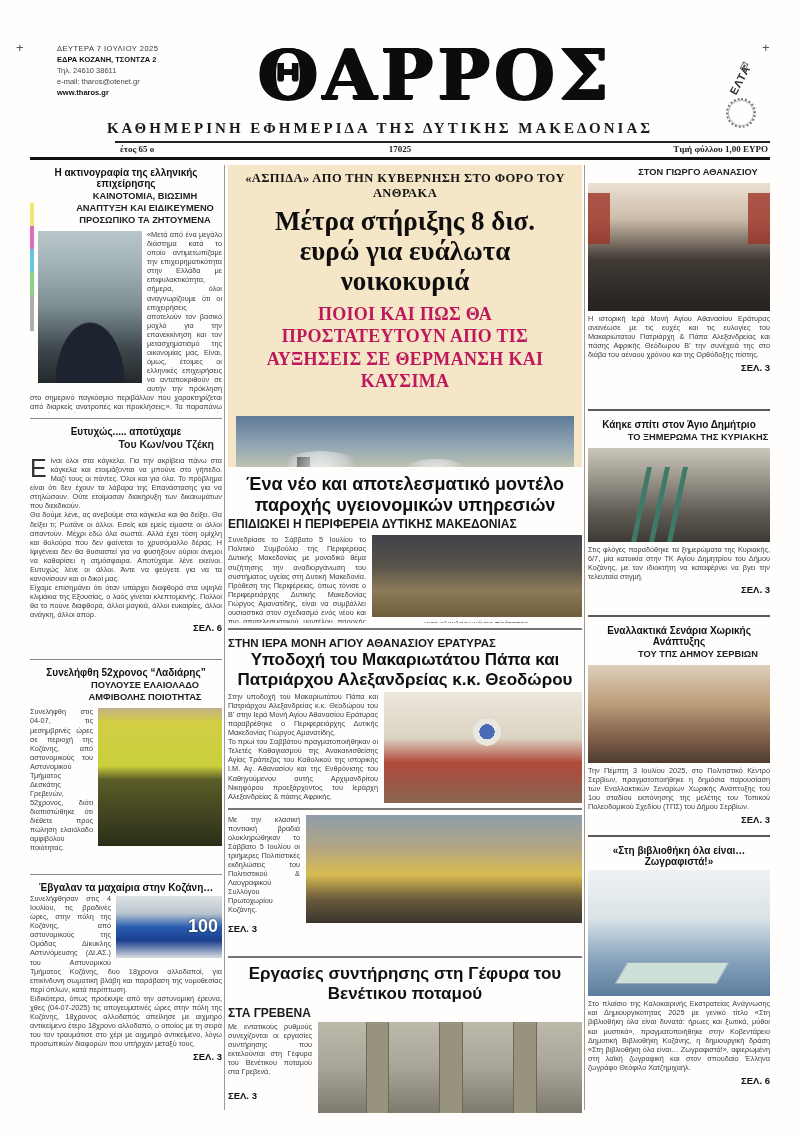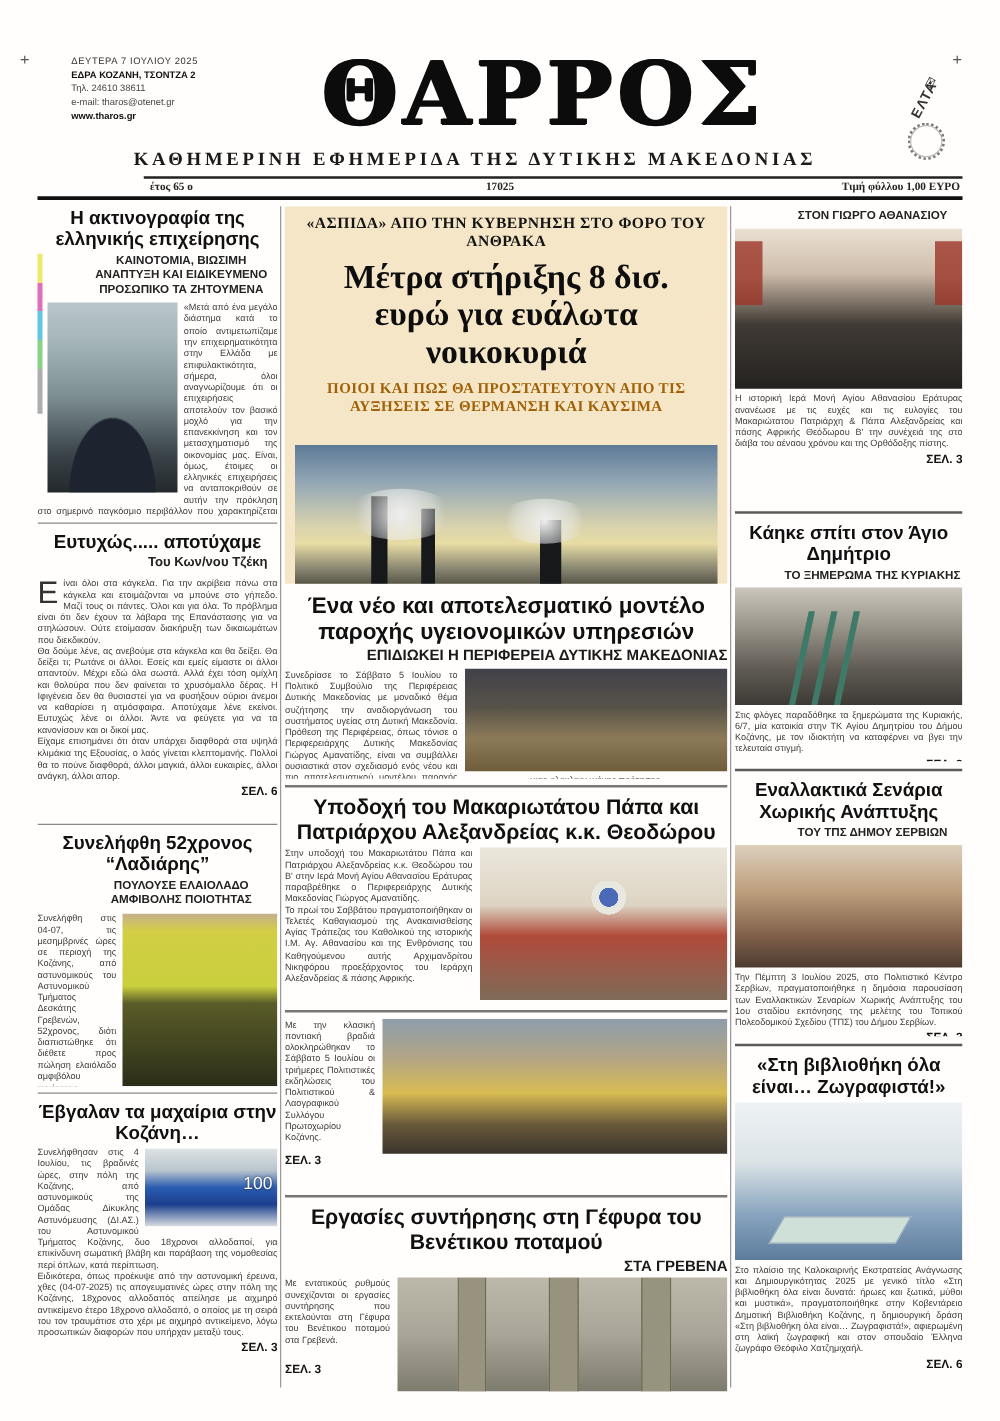--- a/index.html
+++ b/index.html
@@ -29,52 +29,52 @@
   
   .regstrip{position:absolute;left:30px;top:203px;width:4px;height:128px;
         background:linear-gradient(180deg,#e8e24a 0 18%,#d84aa8 18% 36%,#3ab8d8 36% 54%,#6ac86a 54% 72%,#999 72% 100%);opacity:.8;}
   
   .col{position:absolute;top:165px;overflow:hidden;}
   .col-l{left:30px;width:192px;height:948px;}
   .col-c{left:228px;width:354px;height:948px;}
   .col-r{left:588px;width:182px;height:948px;}
   .vdiv{position:absolute;top:165px;width:1px;height:945px;background:#9a9a9a;}
   
-  .t-sm{font-weight:bold;font-size:15px;line-height:1.12;text-align:center;color:#101010;margin:2px 0 1px;}
+  .t-sm{font-weight:bold;font-size:10px;line-height:1.12;text-align:center;color:#101010;margin:2px 0 1px;}
   .s-sm{font-weight:bold;font-size:9.3px;line-height:1.25;text-align:center;color:#222;margin:2px 0 4px;padding-left:38px;}
   .byline{font-weight:bold;font-size:10.5px;text-align:right;color:#222;margin:0 8px 6px 0;}
   .body{font-size:7.3px;line-height:1.24;color:#3c3c3c;text-align:justify;white-space:pre-line;}
   .pref{font-weight:bold;font-size:9.5px;text-align:right;color:#111;margin-top:3px;}
   .hr-l{border:none;border-top:1px solid #888;margin:5px 0;}
   .hr-r{border:none;border-top:2px solid #5a5a5a;margin:6px 0;}
   .hr-c{border:none;border-top:2px solid #777;margin:5px 0;}
   .art{overflow:hidden;}
   
   .dropcap::first-letter{font-size:25px;font-weight:400;float:left;line-height:.8;padding:2px 4px 0 0;color:#333;}
   
   .mainbox{background:#f6e6c8;padding:6px 8px 4px;}
   .kick-c{font-family:"Liberation Serif",serif;font-weight:bold;font-size:12.5px;text-align:center;color:#151515;letter-spacing:.4px;}
   .head-c{font-family:"Liberation Serif",serif;font-weight:bold;font-size:27px;line-height:1.12;text-align:center;color:#0e0e0e;margin:5px 11px 6px;}
-  .sub-c{font-family:"Liberation Serif",serif;font-weight:bold;font-size:12px;line-height:1.25;text-align:center;color:#a16207;margin-bottom:23px;letter-spacing:.3px;}
+  .sub-c{font-family:"Liberation Serif",serif;font-weight:bold;font-size:18px;line-height:1.25;text-align:center;color:#be185d;margin-bottom:23px;letter-spacing:.3px;}
   .t-c{font-weight:bold;font-size:18px;line-height:1.15;text-align:center;color:#101010;margin:3px 0 2px;}
   .t-c2{font-weight:bold;font-size:17px;line-height:1.15;text-align:center;color:#101010;margin:1px 0 3px;}
-  .s-c{font-weight:bold;font-size:12px;text-align:right;color:#1a1a1a;margin-bottom:4px;}
+  .s-c{font-weight:bold;font-size:12px;text-align:left;color:#1a1a1a;margin-bottom:4px;}
   .kick2{font-weight:bold;font-size:11.5px;color:#1a1a1a;margin:2px 0 0;}
   .row{display:flex;gap:6px;}
   .caption{font-size:7.5px;color:#444;text-align:center;margin-top:2px;}
   
   .ph{position:relative;overflow:hidden;background:#c8c8c8;flex:none;}
   .ph-business{background:linear-gradient(180deg,#b9c6c9 0%,#9fb0b4 25%,#7c8d92 50%,#3d474c 78%,#23282b 100%);}
   .ph-business .suit{position:absolute;left:12%;right:12%;bottom:0;height:46%;background:radial-gradient(ellipse at 50% 100%,#1d2430 60%,transparent 62%);}
   .ph-industrial{background:linear-gradient(180deg,#5d7a96 0%,#93a7b5 22%,#d9d3ae 48%,#e7dca4 58%,#8d8a74 72%,#35352c 88%,#1f201b 100%);}
   .stack{position:absolute;background:#16181a;}
   .steam{position:absolute;background:radial-gradient(circle,#eee 0%,rgba(238,238,238,.4) 55%,transparent 75%);border-radius:50%;}
   .ph-oil{background:linear-gradient(180deg,#c5b08c 0%,#d2ce45 10%,#c9cf3d 42%,#5a5c28 52%,#33361b 92%,#2a2d17 100%);}
   .ph-police{background:linear-gradient(180deg,#dde2e5 0%,#b9c5cd 28%,#2a5cb0 50%,#1c3f8e 72%,#d9dde0 100%);}
-  .car-num{position:absolute;right:4px;top:32%;color:#fff;font-weight:normal;font-size:14px;text-shadow:0 0 2px #123;}
+  .car-num{position:absolute;right:4px;top:32%;color:#fff;font-weight:bold;font-size:18px;text-shadow:0 0 2px #123;}
   .ph-conf{background:linear-gradient(180deg,#41414a 0%,#585349 38%,#8c7b59 68%,#6e5c3b 100%);}
   .ph-clergy{background:linear-gradient(180deg,#ece7dd 0%,#dcd3c2 38%,#b04a3a 58%,#7e6c58 100%);}
   .flower{position:absolute;left:44%;top:22%;width:16%;height:26%;background:radial-gradient(circle at 50% 40%,#4a6ab8 0 30%,#e8e8e0 31% 55%,transparent 56%);}
   .ph-dance{background:linear-gradient(180deg,#8e9dab 0%,#b3a584 30%,#d8bc52 55%,#6a5a3c 78%,#3a352d 100%);}
   .ph-bridge{background:linear-gradient(180deg,#bcb8aa 0%,#a9a598 40%,#8c897c 68%,#67655a 100%);}
   .pier{position:absolute;top:0;bottom:18%;width:9%;background:#97937f;box-shadow:inset 1px 0 0 #6e6a58,inset -1px 0 0 #6e6a58;}
   .ph-cross{background:linear-gradient(180deg,#eae0d2 0%,#cdbcaa 28%,#403a34 60%,#242220 100%);}
   .redband{position:absolute;top:8%;width:12%;height:40%;background:#9c3428;opacity:.8;}
   .ph-burnt{background:linear-gradient(180deg,#cbc7bd 0%,#979288 35%,#615d55 68%,#3d3a35 100%);}
   .beam{position:absolute;width:3%;top:20%;bottom:0;background:#3f7a68;transform:skewX(-12deg);}
@@ -186,20 +186,21 @@
         <div style="flex:1;">
           <div class="ph ph-conf" style="width:100%;height:82px;"></div>
           <div class="caption">μιας ολοκληρωμένης πρότασης.</div>
 
         </div>
       </div>
     </div>
     <hr class="hr-c">
 
     <div class="art" style="height:168px;">
+      <div class="kick2">ΣΤΗΝ ΙΕΡΑ ΜΟΝΗ ΑΓΙΟΥ ΑΘΑΝΑΣΙΟΥ ΕΡΑΤΥΡΑΣ</div>
       <div class="t-c2">Υποδοχή του Μακαριωτάτου Πάπα και Πατριάρχου Αλεξανδρείας κ.κ. Θεοδώρου</div>
       <div class="row">
         <div style="width:150px;">
           <div class="body" style="max-height:108px;overflow:hidden;">Στην υποδοχή του Μακαριωτάτου Πάπα και Πατριάρχου Αλεξανδρείας κ.κ. Θεοδώρου του Β' στην Ιερά Μονή Αγίου Αθανασίου Εράτυρας παραβρέθηκε ο Περιφερειάρχης Δυτικής Μακεδονίας Γιώργος Αμανατίδης.
 Το πρωί του Σαββάτου πραγματοποιήθηκαν οι Τελετές Καθαγιασμού της Ανακαινισθείσης Αγίας Τράπεζας του Καθολικού της ιστορικής Ι.Μ. Αγ. Αθανασίου και της Ενθρόνισης του Καθηγούμενου αυτής Αρχιμανδρίτου Νικηφόρου προεξάρχοντος του Ιεράρχη Αλεξανδρείας &amp; πάσης Αφρικής.</div>
 
         </div>
         <div class="ph ph-clergy" style="flex:1;height:122px;">
           <div class="flower"></div>
         </div>

